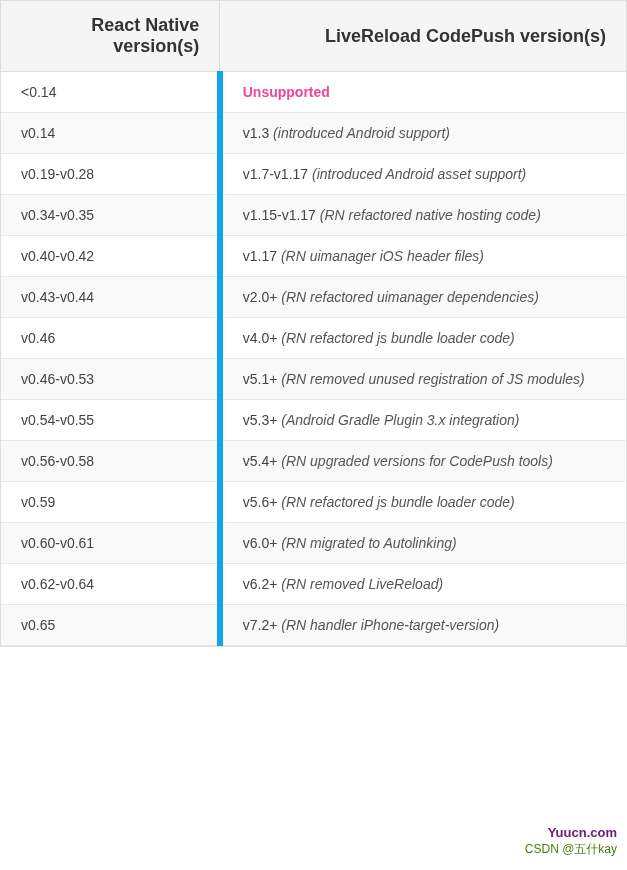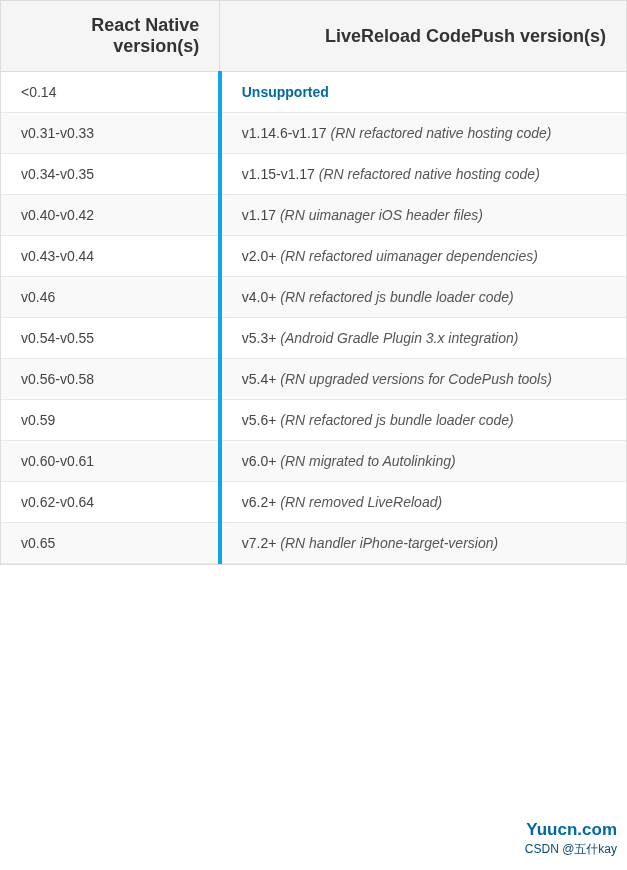--- a/index.html
+++ b/index.html
@@ -42,21 +42,21 @@
       border-right: 1px solid #ddd;
     }
 
     th:last-child {
       border-right: none;
     }
 
     td {
       padding: 12px 20px;
       border-bottom: 1px solid #e8e8e8;
-      border-right: 4px solid #0ea5e9;
+      border-right: 6px solid #0ea5e9;
       vertical-align: middle;
       font-size: 14px;
       color: #444;
     }
 
     td:last-child {
       border-right: none;
     }
 
     tbody tr:nth-child(odd) {
@@ -70,43 +70,43 @@
     .col-rn {
       width: 35%;
     }
 
     .col-cp {
       width: 65%;
     }
 
     .unsupported {
       font-weight: 700;
-      color: #0369a1;
+      color: #ec4899;
     }
 
     em {
       font-style: italic;
       color: #555;
     }
 
     .watermark {
       position: fixed;
       bottom: 30px;
       right: 10px;
-      color: #0369a1;
+      color: #701a75;
       font-weight: bold;
-      font-size: 17px;
+      font-size: 13px;
       font-family: Arial, sans-serif;
     }
 
     .watermark2 {
       position: fixed;
       bottom: 12px;
       right: 10px;
-      color: #0c4a6e;
+      color: #4d7c0f;
       font-size: 12px;
       font-family: Arial, sans-serif;
     }
   </style>
 </head>
 <body>
 
 <div class="table-container">
   <table>
     <thead>
@@ -114,38 +114,46 @@
         <th class="col-rn">React Native version(s)</th>
         <th class="col-cp">LiveReload CodePush version(s)</th>
       </tr>
     </thead>
     <tbody id="table-body">
     <tr>
           <td class="col-rn">&lt;0.14</td>
           <td class="col-cp"><span class="unsupported">Unsupported</span></td>
         </tr>
         <tr>
-          <td class="col-rn">v0.31-v0.33</td>
-          <td class="col-cp">v1.14.6-v1.17 <em>(RN refactored native hosting code)</em></td>
+          <td class="col-rn">v0.14</td>
+          <td class="col-cp">v1.3 <em>(introduced Android support)</em></td>
+        </tr>
+        <tr>
+          <td class="col-rn">v0.19-v0.28</td>
+          <td class="col-cp">v1.7-v1.17 <em>(introduced Android asset support)</em></td>
         </tr>
         <tr>
           <td class="col-rn">v0.34-v0.35</td>
           <td class="col-cp">v1.15-v1.17 <em>(RN refactored native hosting code)</em></td>
         </tr>
         <tr>
           <td class="col-rn">v0.40-v0.42</td>
           <td class="col-cp">v1.17 <em>(RN uimanager iOS header files)</em></td>
         </tr>
         <tr>
           <td class="col-rn">v0.43-v0.44</td>
           <td class="col-cp">v2.0+ <em>(RN refactored uimanager dependencies)</em></td>
         </tr>
         <tr>
           <td class="col-rn">v0.46</td>
           <td class="col-cp">v4.0+ <em>(RN refactored js bundle loader code)</em></td>
+        </tr>
+        <tr>
+          <td class="col-rn">v0.46-v0.53</td>
+          <td class="col-cp">v5.1+ <em>(RN removed unused registration of JS modules)</em></td>
         </tr>
         <tr>
           <td class="col-rn">v0.54-v0.55</td>
           <td class="col-cp">v5.3+ <em>(Android Gradle Plugin 3.x integration)</em></td>
         </tr>
         <tr>
           <td class="col-rn">v0.56-v0.58</td>
           <td class="col-cp">v5.4+ <em>(RN upgraded versions for CodePush tools)</em></td>
         </tr>
         <tr>

